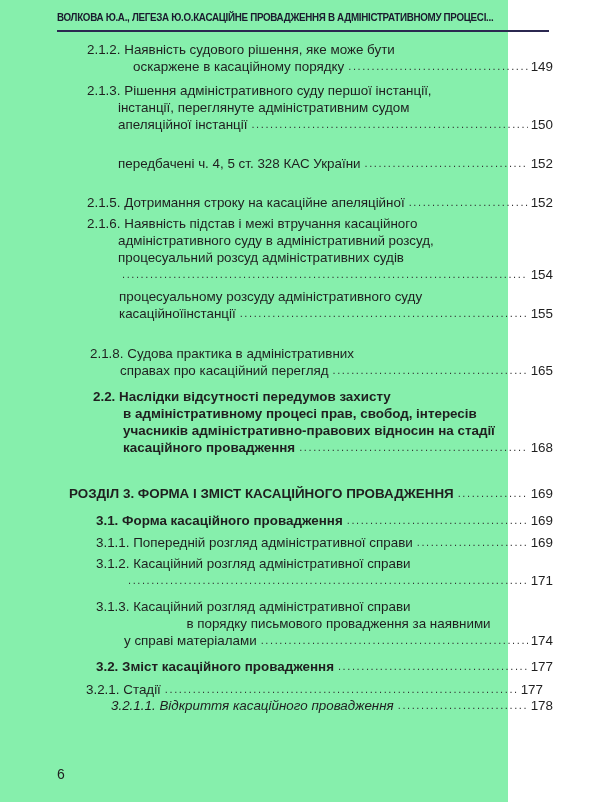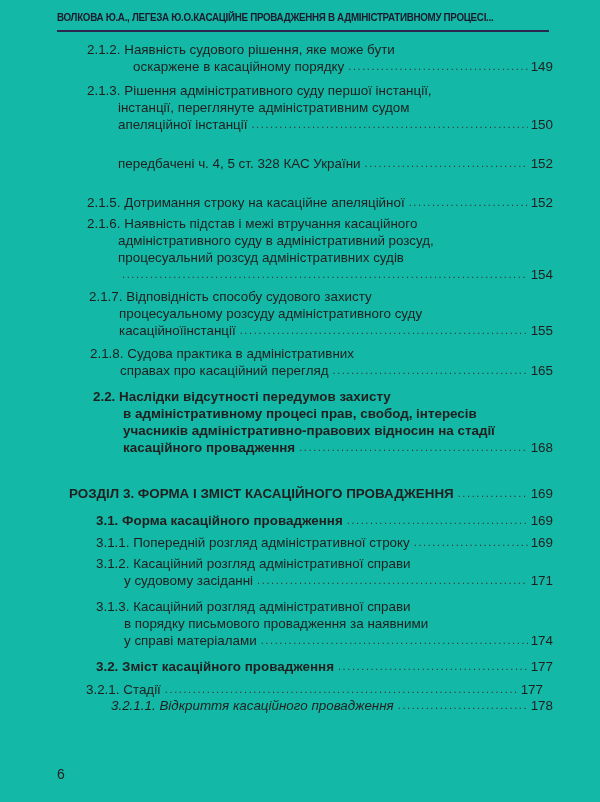--- a/index.html
+++ b/index.html
@@ -10,22 +10,22 @@
       overflow: hidden;
     }
     body {
       position: relative;
       font-family: "Liberation Sans", "DejaVu Sans", sans-serif;
       color: #1e1e1e;
     }
     .page {
       position: absolute;
       left: 0; top: 0;
-      width: 600px; height: 802px;
-      background: #14b8a6;
+      width: 508px; height: 802px;
+      background: #86efac;
     }
     .running-head {
       position: absolute;
       left: 57px;
       top: 11px;
       width: 497px;
       font-size: 11.4px;
       font-weight: bold;
       letter-spacing: -0.35px;
       color: #1a1a2e;
@@ -138,21 +138,20 @@
       <span class="line">2.1.6. Наявність підстав і межі втручання касаційного</span>
       <span class="line" style="padding-left:31px;">адміністративного суду в адміністративний розсуд,</span>
       <span class="line" style="padding-left:31px;">процесуальний розсуд адміністративних судів</span>
       <span class="leader-line" style="padding-left:31px;">
         <span class="dots">........................................................................................................................................</span>
         <span class="pg">154</span>
       </span>
     </div>
 
     <div class="entry" style="left:89px; top:288px; width:464px;">
-      <span class="line">2.1.7. Відповідність способу судового захисту</span>
       <span class="line" style="padding-left:30px;">процесуальному розсуду адміністративного суду</span>
       <span class="leader-line" style="padding-left:30px;">
         <span class="txt">касаційноїінстанції</span>
         <span class="dots">........................................................................................................................................</span>
         <span class="pg">155</span>
       </span>
     </div>
 
     <div class="entry" style="left:90px; top:345px; width:463px;">
       <span class="line">2.1.8. Судова практика в адміністративних</span>
@@ -185,38 +184,37 @@
     <div class="entry bold" style="left:96px; top:512px; width:457px;">
       <span class="leader-line">
         <span class="txt">3.1. Форма касаційного провадження</span>
         <span class="dots" style="font-weight:normal;">........................................................................................................................................</span>
         <span class="pg" style="font-weight:normal;">169</span>
       </span>
     </div>
 
     <div class="entry" style="left:96px; top:534px; width:457px;">
       <span class="leader-line">
-        <span class="txt">3.1.1. Попередній розгляд адміністративної строку</span>
+        <span class="txt">3.1.1. Попередній розгляд адміністративної справи</span>
         <span class="dots">........................................................................................................................................</span>
         <span class="pg">169</span>
       </span>
     </div>
 
     <div class="entry" style="left:96px; top:555px; width:457px;">
       <span class="line">3.1.2. Касаційний розгляд адміністративної справи</span>
       <span class="leader-line" style="padding-left:28px;">
-        <span class="txt">у судовому засіданні</span>
         <span class="dots">........................................................................................................................................</span>
         <span class="pg">171</span>
       </span>
     </div>
 
     <div class="entry" style="left:96px; top:598px; width:457px;">
       <span class="line">3.1.3. Касаційний розгляд адміністративної справи</span>
-      <span class="line" style="padding-left:28px;">в порядку письмового провадження за наявними</span>
+      <span class="line" style="padding-left:28px;text-align:center;">в порядку письмового провадження за наявними</span>
       <span class="leader-line" style="padding-left:28px;">
         <span class="txt">у справі матеріалами</span>
         <span class="dots">........................................................................................................................................</span>
         <span class="pg">174</span>
       </span>
     </div>
 
     <div class="entry bold" style="left:96px; top:658px; width:457px;">
       <span class="leader-line">
         <span class="txt">3.2. Зміст касаційного провадження</span>

